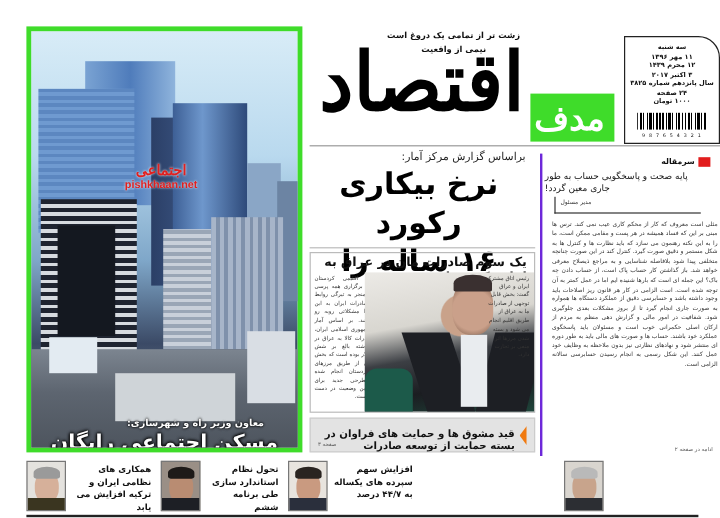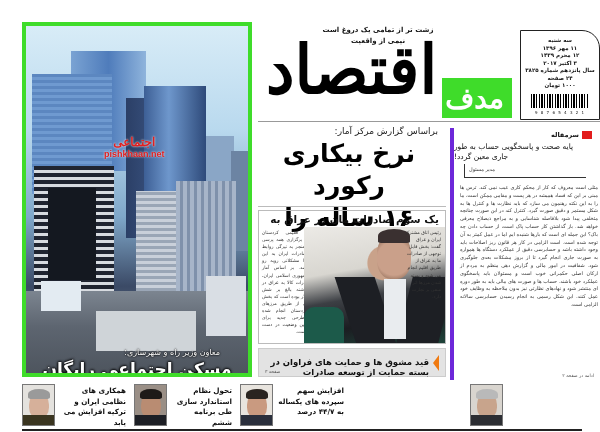--- a/index.html
+++ b/index.html
@@ -31,21 +31,21 @@
   #b13 { left: 70px; top: 285px; width: 100px; height: 40px; background: #cfd4d8; }
 
   #watermark {
     left: 78px; top: 110px; color: #e02020; font-size: 12px; font-weight: bold;
     font-family: "DejaVu Serif", serif; text-align: center; line-height: 12px;
     text-shadow: 0 0 2px #fff;
   }
   #watermark .url { font-size: 9px; font-family: "Liberation Sans", sans-serif; text-align: right; }
 
   #photo-kicker {
-    right: 28px; top: 322px; color: #fff; font-size: 8px; font-weight: normal; direction: rtl;
+    right: 28px; top: 322px; color: #fff; font-size: 8px; font-weight: bold; direction: rtl;
     text-shadow: 0 0 2px #000, 0 0 2px #000;
   }
   #photo-headline {
     left: 0; right: 0; top: 333px; text-align: center; color: #fff; font-size: 17px; font-weight: bold;
     direction: rtl; text-shadow: 0 0 3px #000, 0 0 3px #000, 0 0 2px #000;
     font-family: "DejaVu Sans", sans-serif;
   }
 
   
   #masthead { left: 258px; top: 20px; width: 342px; height: 100px; }
@@ -82,21 +82,21 @@
     left: 258px; top: 126px; width: 180px; text-align: right; direction: rtl; font-size: 9px; color: #222;
   }
   #main-headline {
     left: 258px; top: 138px; width: 182px; text-align: center; direction: rtl; font-size: 25px;
     font-weight: 900; line-height: 32px; color: #000; font-family: "DejaVu Sans", sans-serif;
   }
   #section-rule { left: 258px; top: 206px; width: 188px; height: 1px; background: #bbb; }
 
   
   #editorial {
-    left: 450px; top: 128px; width: 150px; height: 252px; border-left: 4px solid #6d28d9;
+    left: 450px; top: 128px; width: 150px; height: 252px; border-left: 2px solid #6d28d9;
     padding-left: 4px; overflow: hidden;
   }
   #editorial-label-row { position: absolute; right: 8px; top: 3px; display: flex; align-items: center; gap: 3px; direction: rtl; }
   #editorial-square { width: 10px; height: 8px; background: #e21d1d; }
   #editorial-label { font-size: 6.5px; font-weight: bold; color: #111; }
   #editorial-title {
     position: absolute; right: 16px; top: 14px; width: 130px; text-align: left; direction: rtl;
     font-size: 7.5px; font-weight: normal; line-height: 10px; color: #111;
   }
   #editorial-author-box {

